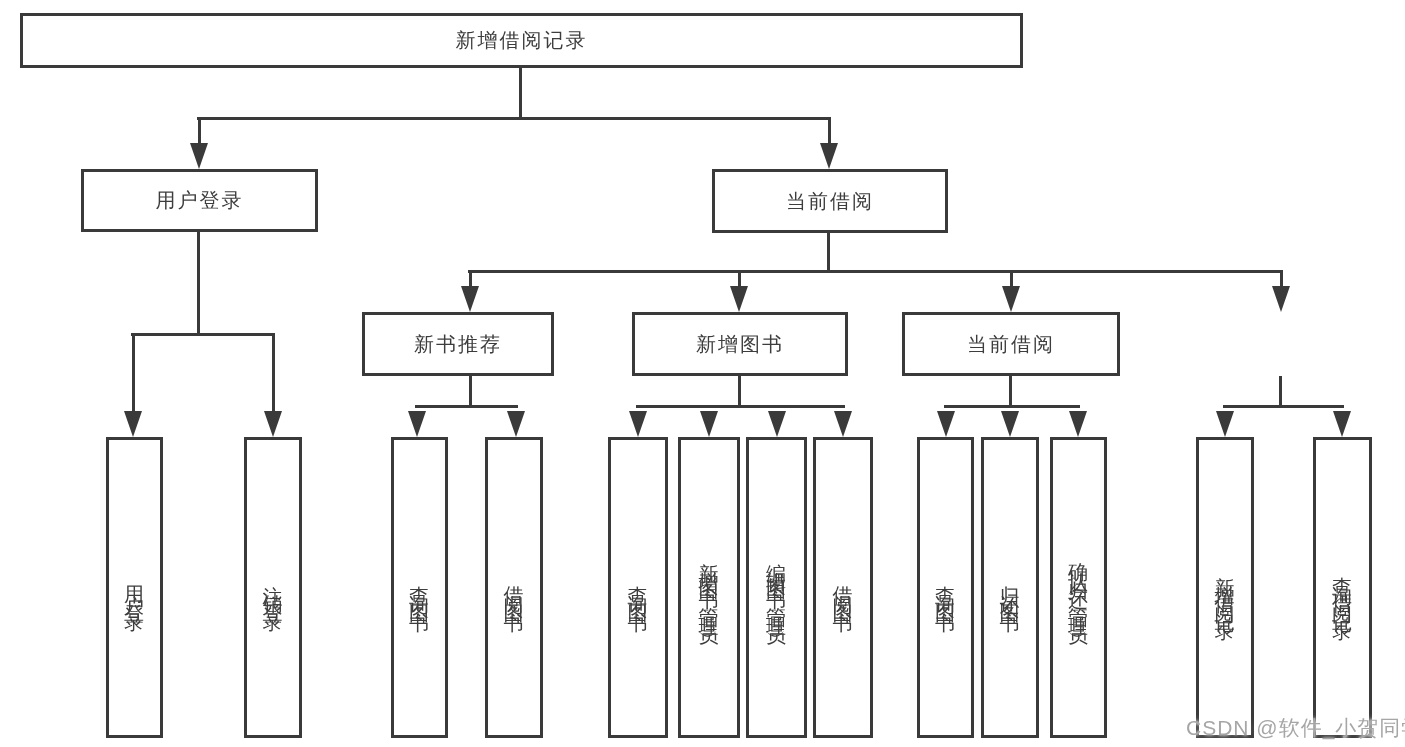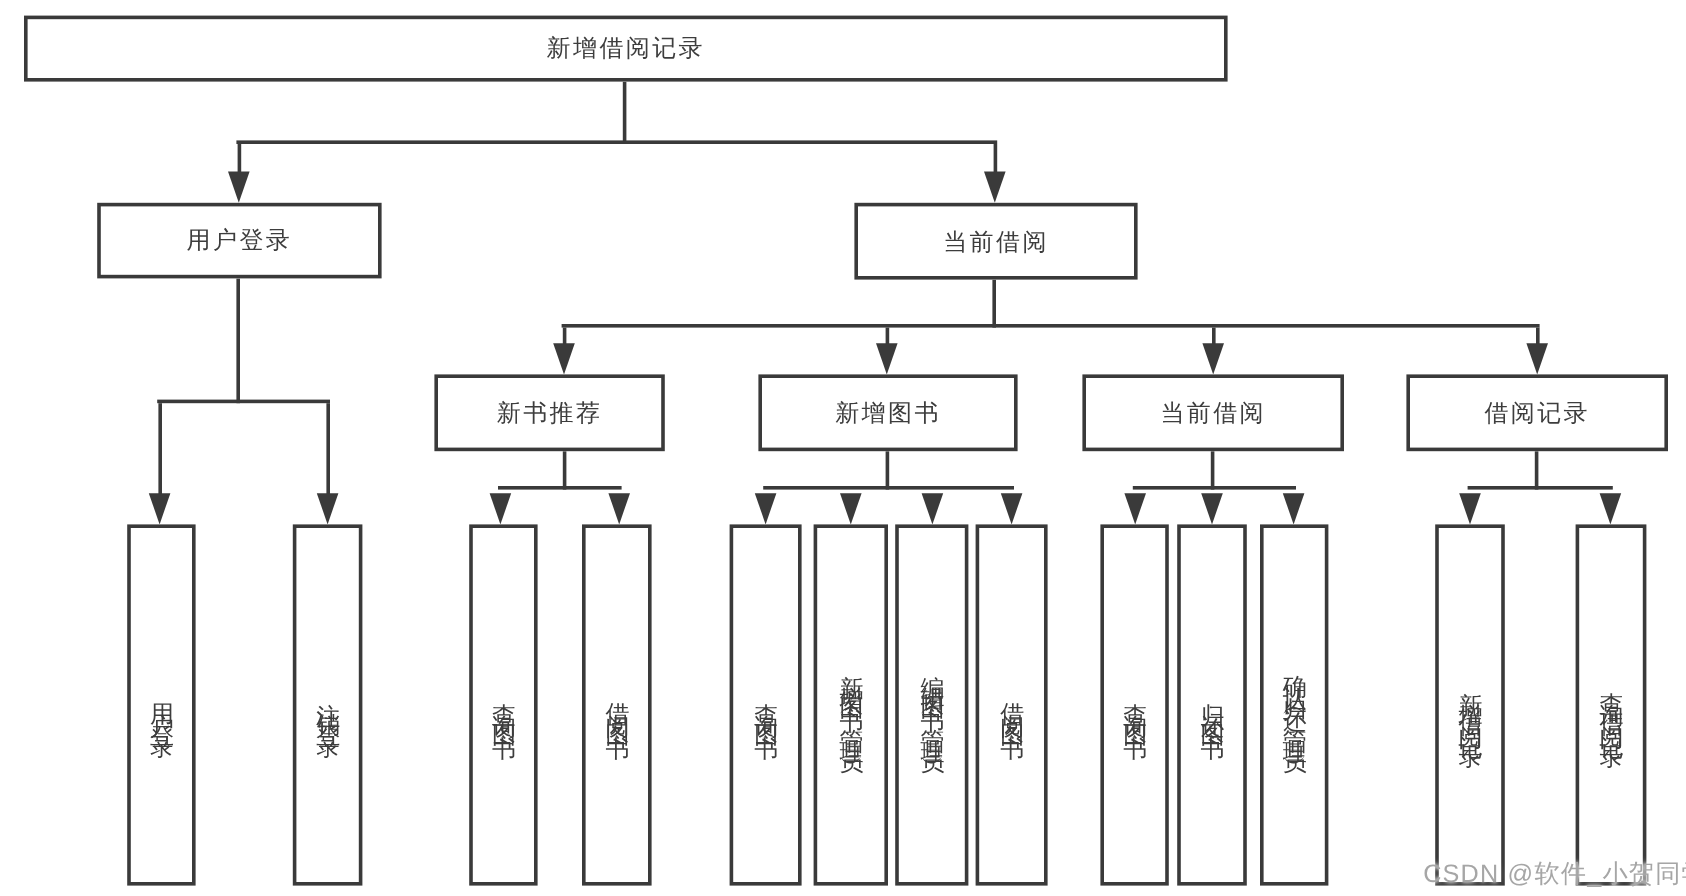--- a/index.html
+++ b/index.html
@@ -107,23 +107,20 @@
   </div>
 
   <div class="node hnode" style="left:632px;top:312px;width:216px;height:64px">
     <span>新增图书</span>
   </div>
 
   <div class="node hnode" style="left:902px;top:312px;width:218px;height:64px">
     <span>当前借阅</span>
   </div>
 
-  <div class="node hnode" style="left:1172px;top:312px;width:218px;height:64px">
-    <span>借阅记录</span>
-  </div>
 
   <div class="node leaf" style="left:106px;top:437px;width:57px;height:301px">
     <span>用户登录</span>
   </div>
   <div class="node leaf" style="left:244px;top:437px;width:58px;height:301px">
     <span>注销登录</span>
   </div>
 
   <div class="node leaf" style="left:391px;top:437px;width:57px;height:301px">
     <span>查询图书</span>

